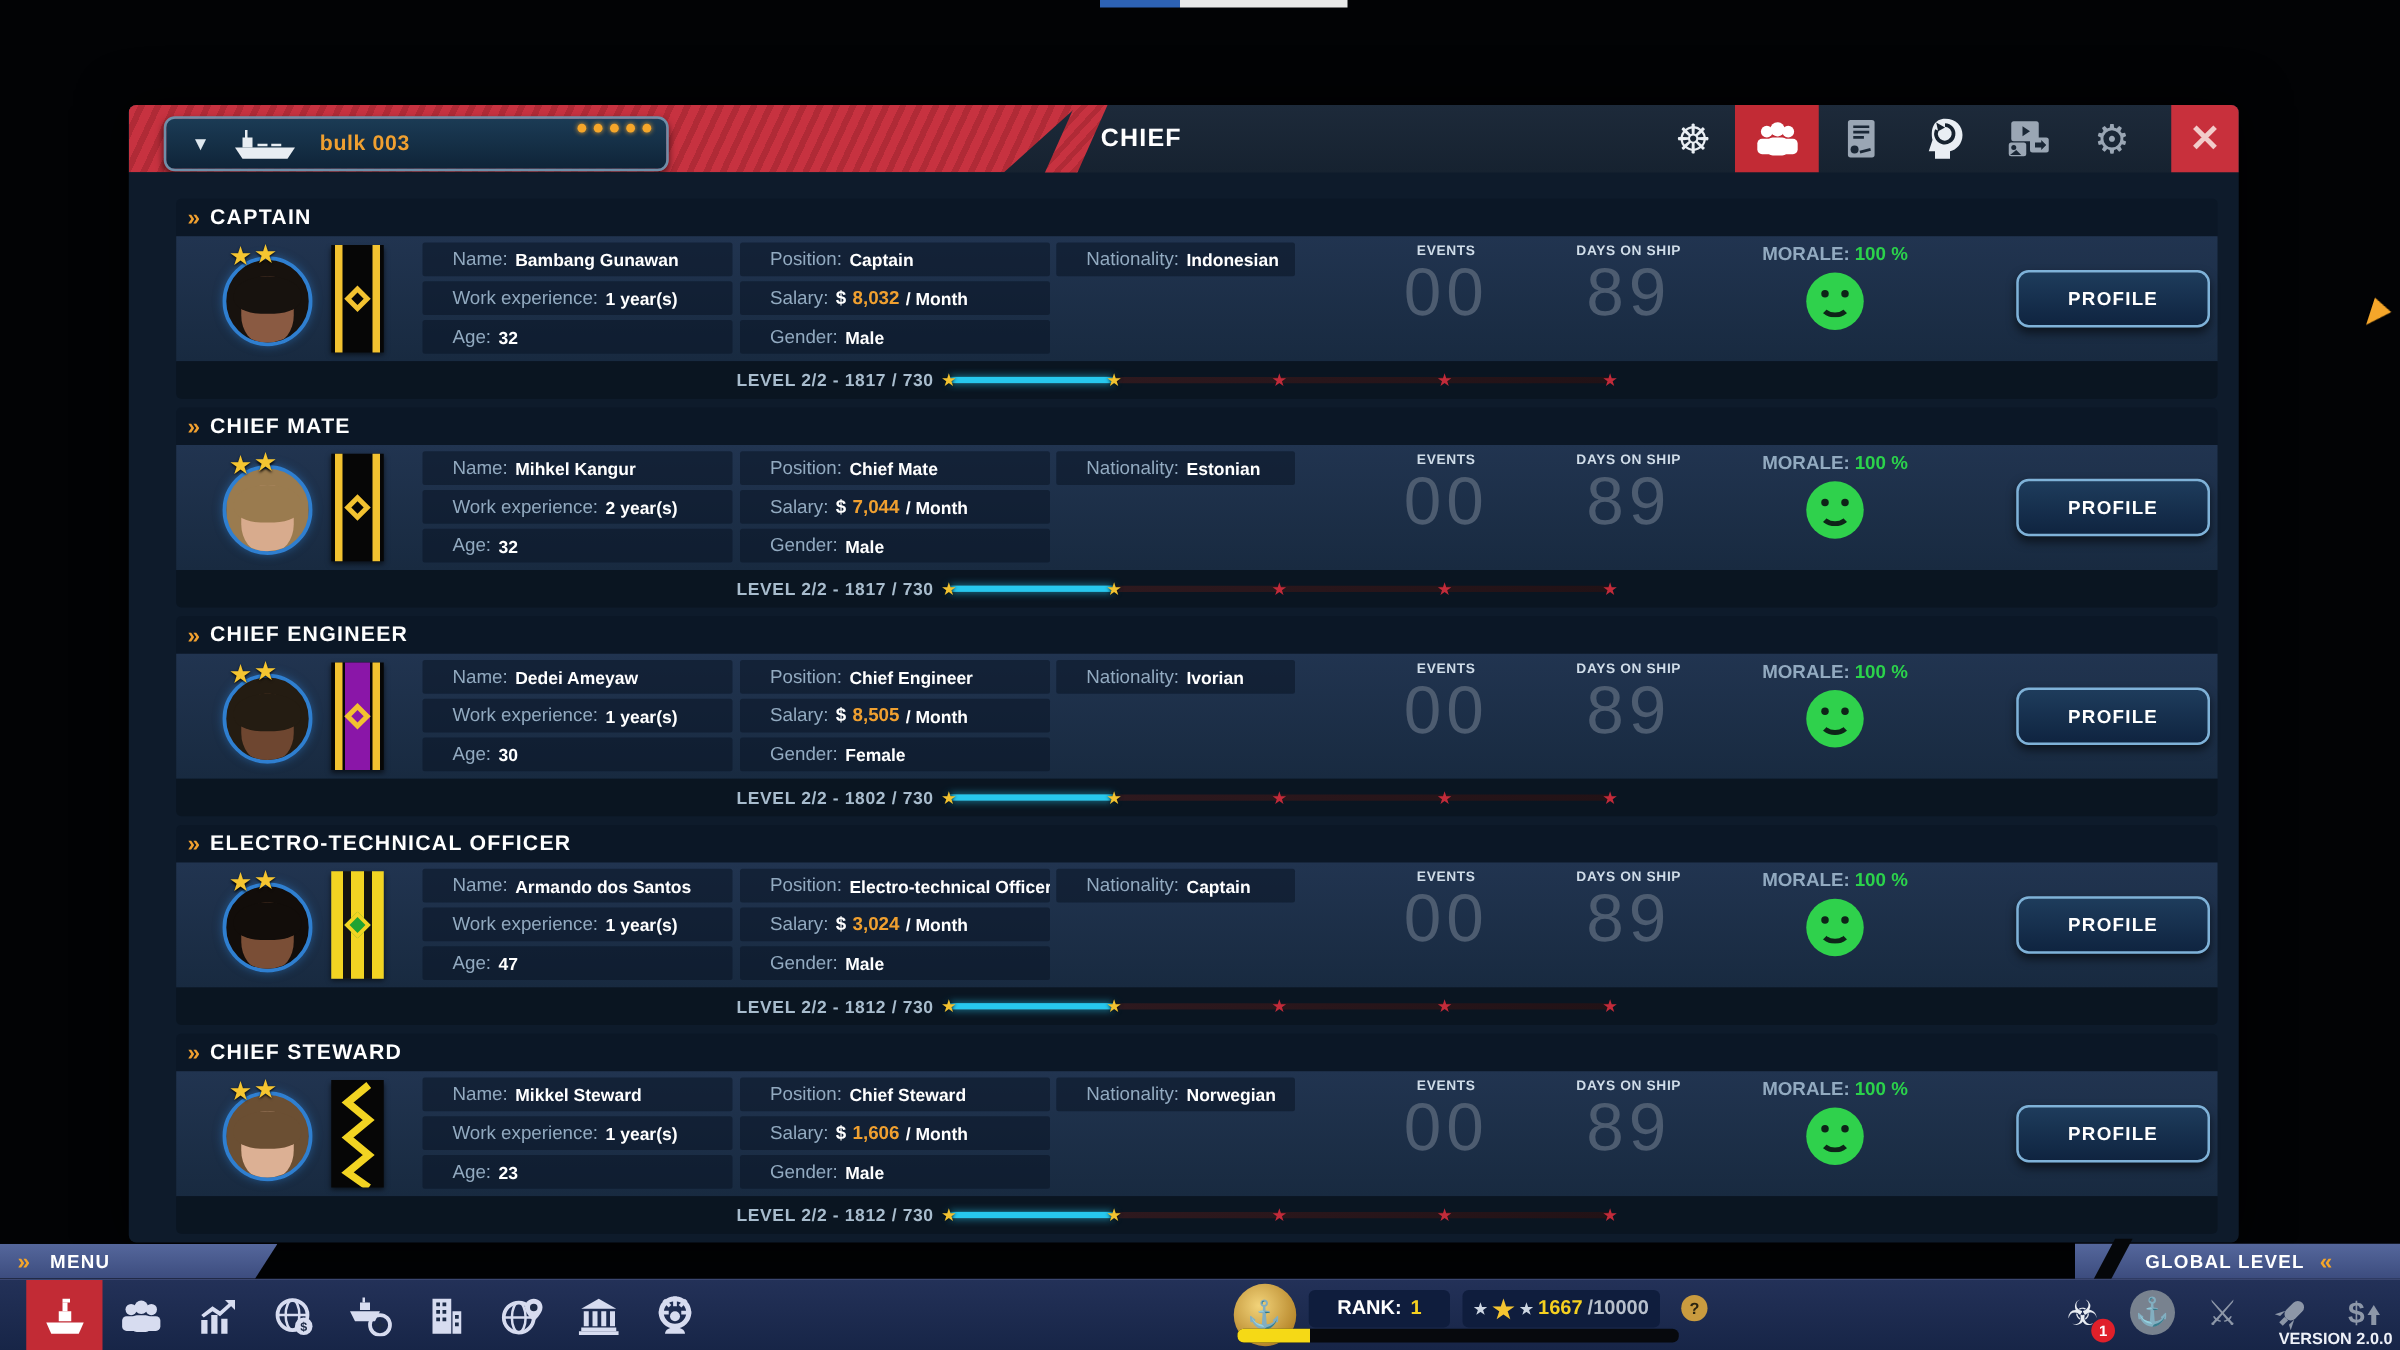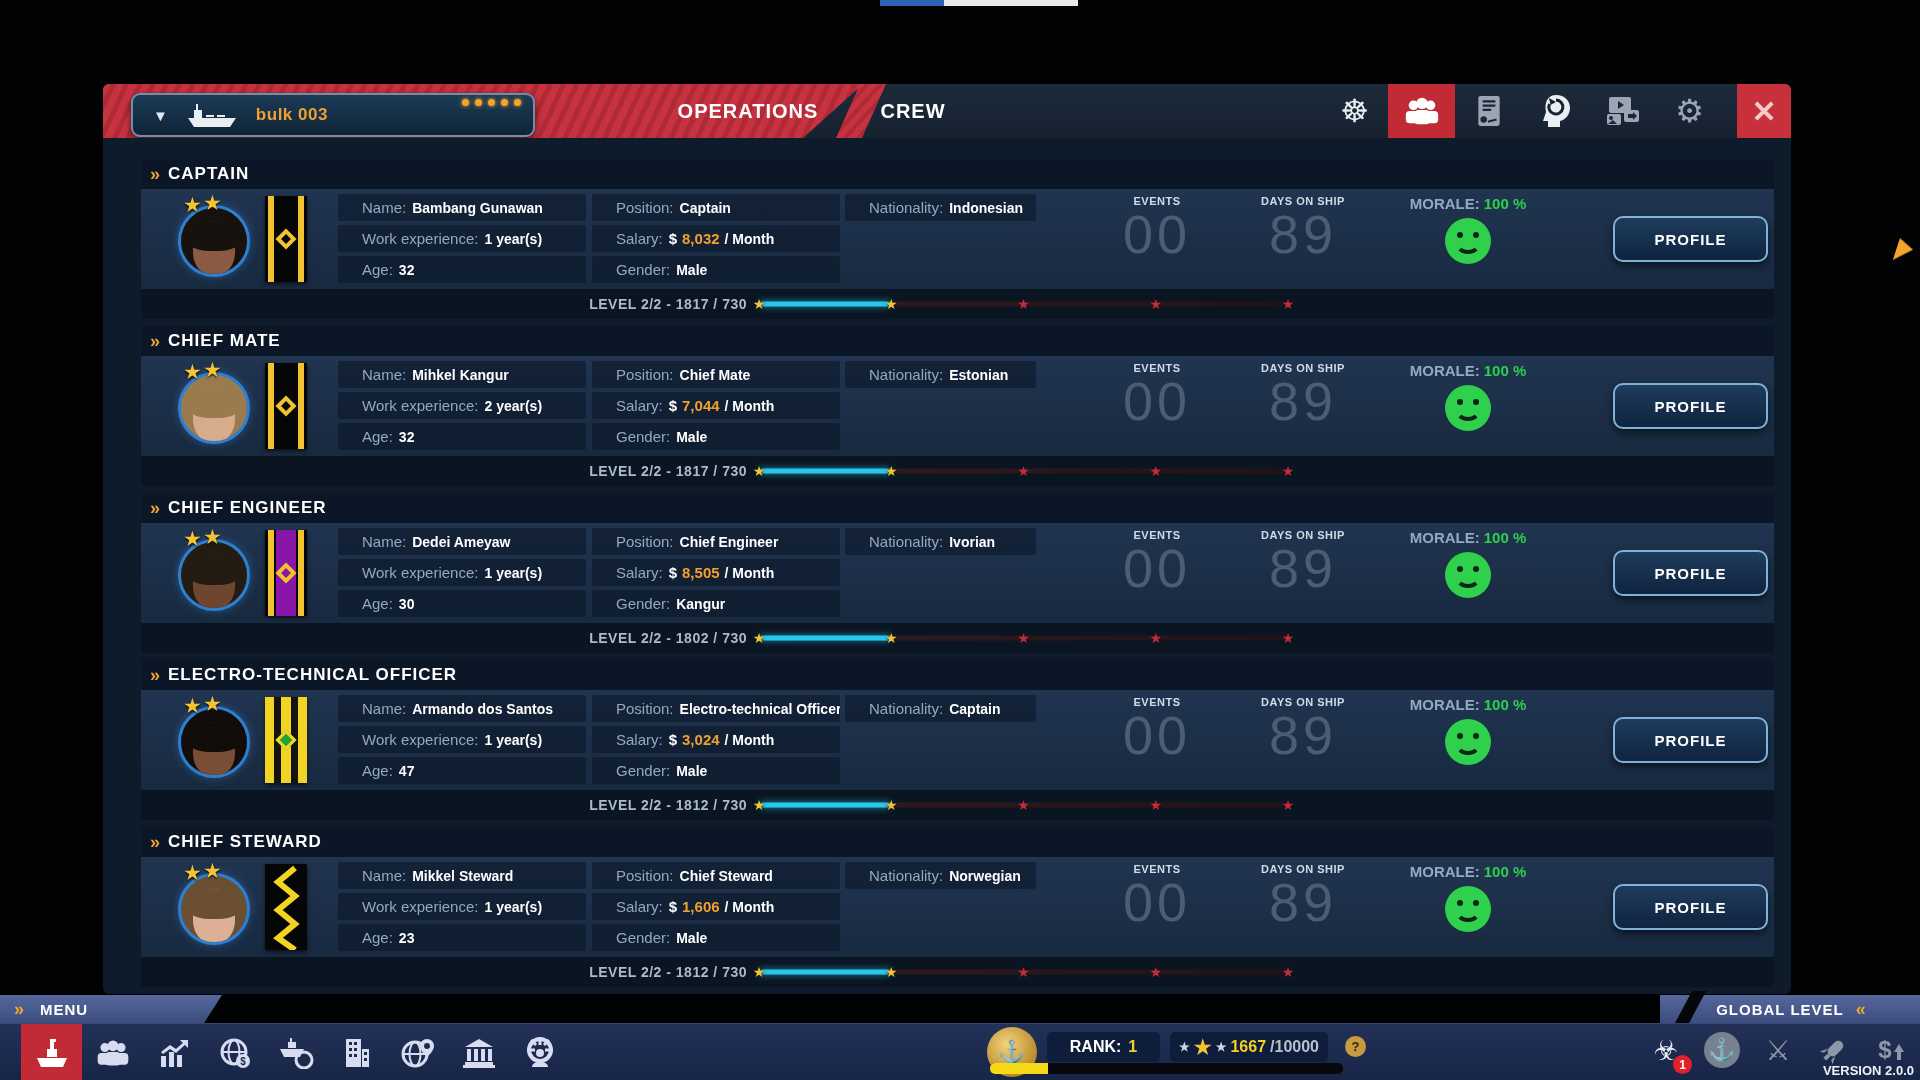--- a/index.html
+++ b/index.html
@@ -189,22 +189,21 @@
 
 <div class="top-mini">
     <i class="b"></i>
     <i class="w"></i>
   </div>
 
 <div class="panel">
   <div class="panel-header">
     <div class="hdr-red"></div>
     <div class="hdr-red-slice"></div>
-    <div class="hdr-tab tab-operations">OPERATIONS</div>
-    <div class="hdr-tab tab-crew">CREW</div>
+    <div class="hdr-tab tab-crew">CHIEF</div>
     <div class="hdr-icons">
       <div class="hicon white">
           <span class="glyph">☸</span>
         </div>
       <div class="hicon active">
         <svg width="38" height="30" viewBox="0 0 40 30" fill="currentColor">
           <circle cx="11" cy="9" r="5"></circle>
             <circle cx="29" cy="9" r="5"></circle>
             <circle cx="20" cy="7" r="6"></circle>
           <rect x="3" y="15" width="15" height="13" rx="4"></rect>
@@ -480,21 +479,21 @@
           <span class="val">Chief Engineer</span>
         </div>
         <div class="field">
           <span class="lbl">Salary:</span>
           <span class="cur">$</span>
           <span class="sal">8,505</span>
           <span class="val">/ Month</span>
         </div>
         <div class="field">
           <span class="lbl">Gender:</span>
-          <span class="val">Kangur</span>
+          <span class="val">Female</span>
         </div>
       </div>
       <div class="col col3">
         <div class="field">
           <span class="lbl">Nationality:</span>
           <span class="val">Ivorian</span>
         </div>
       </div>
       <div class="stat ev">
         <div class="stat-h">EVENTS</div>

